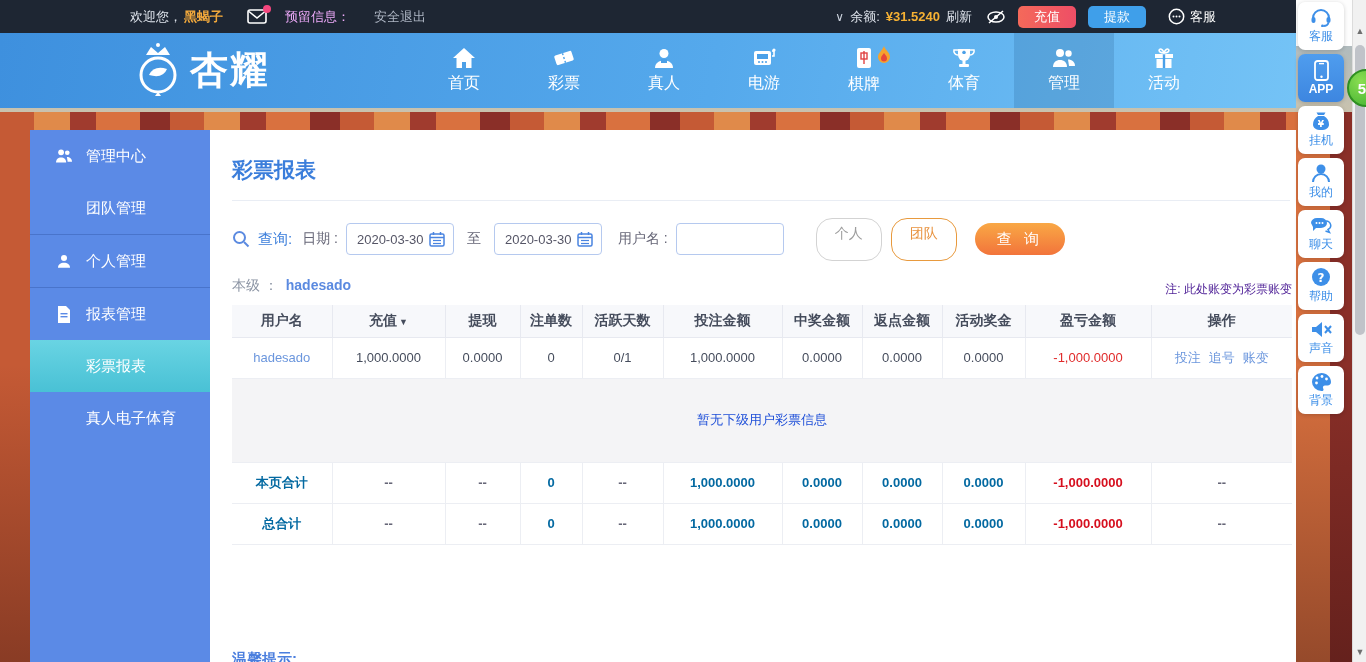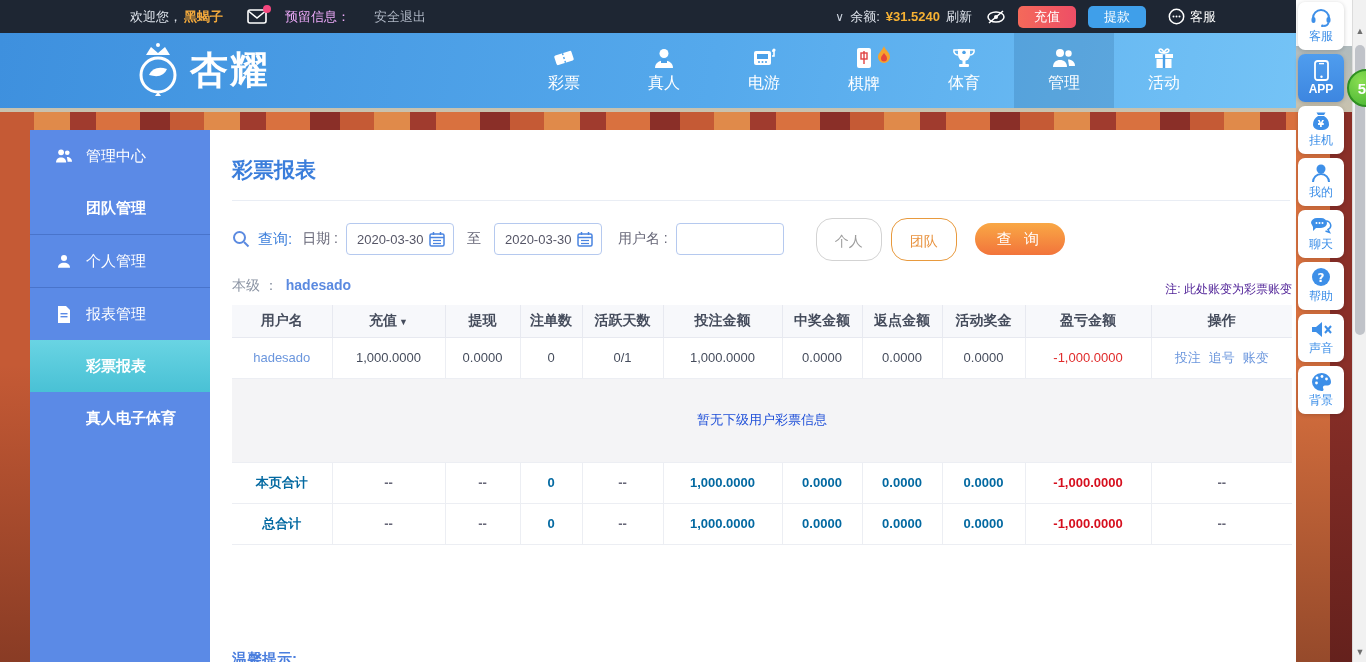--- a/index.html
+++ b/index.html
@@ -60,39 +60,39 @@
   
   .scrollbar { position:absolute; left:1352px; top:0; width:14px; height:662px; background:#f1f1f1; border-left:1px solid #dcdcdc; z-index:20; }
   .sb-arrow { position:absolute; left:0; width:14px; height:14px; color:#6f6f6f; font-size:9px; text-align:center; line-height:14px; cursor:pointer; }
   .sb-up { top:24px; } .sb-down { bottom:3px; }
   .sb-thumb { position:absolute; left:2px; top:45px; width:10px; height:290px; background:#c0c3c9; border-radius:5px; cursor:pointer; }
 
   
   .sidebar { position:absolute; left:30px; top:130px; width:180px; height:532px; background:#5b8ae6; color:#fff; z-index:5; }
   .sd-item { height:52px; display:flex; align-items:center; font-size:15px; cursor:pointer; position:relative; }
   .sd-item .sd-icon { width:20px; margin:0 12px 0 24px; display:flex; justify-content:center; }
-  .sd-item.child { padding-left:56px;font-weight:bold; }
+  .sd-item.child { padding-left:56px; }
   .sd-div { height:1px; background:rgba(10,40,110,.22); margin:0; }
   .sd-item.active { background:linear-gradient(180deg,#69d4e3,#49c1d5); }
 
   
   .content { position:absolute; left:210px; top:130px; width:1086px; height:532px; background:#fff; z-index:4; overflow:hidden; }
   .page-title { position:absolute; left:22px; top:26px; font-size:21px; font-weight:bold; color:#3b7edb; }
   .title-hr { position:absolute; left:22px; right:6px; top:70px; height:1px; background:#e9edf4; }
 
   .search-row { position:absolute; left:22px; top:93px; height:32px; display:flex; align-items:center; font-size:14px; color:#667; }
   .q-label { color:#3b7edb; margin:0 10px 0 8px; font-size:15px; }
   .f-label { color:#667; margin-right:8px; }
   .date-box { width:108px; height:32px; border:1px solid #b5c9ef; border-radius:4px; display:flex; align-items:center;
     padding:0 8px 0 10px; color:#556; font-size:13px; background:#fff; cursor:text; }
   .date-box .dval { flex:1; }
   .to-label { margin:0 13px; color:#667; }
   .uname-label { margin:0 8px 0 16px; }
   .uname-input { width:108px; height:32px; border:1px solid #b5c9ef; border-radius:4px; background:#fff; padding:0 8px; font-size:13px; }
-  .pill { height:43px; line-height:28px; padding:8px 18px; border-radius:16px; font-size:14px; background:#fff; cursor:pointer; }
+  .pill { height:43px; line-height:28px; padding:0 18px; border-radius:16px; font-size:14px; background:#fff; cursor:pointer; }
   .pill-personal { border:1px solid #d3d3d3; color:#9d9d9d; margin-left:32px; }
   .pill-team { border:1px solid #e89a3e; color:#e8923e; margin-left:9px; }
   .btn-search { height:32px; line-height:32px; padding:0 22px; border-radius:17px; color:#fff; font-size:15px;
     background:linear-gradient(180deg,#f9a845,#f2743b); margin-left:18px; border:none; cursor:pointer; letter-spacing:4px; }
 
   .level-row { position:absolute; left:22px; right:4px; top:147px; height:20px; font-size:14px; }
   .level-label { color:#8a93a3; }
   .level-user { color:#5b8ae0; font-weight:bold; margin-left:4px; }
   .note { position:absolute; right:0; top:4px; font-size:12px; color:#4c1d95; }
 
@@ -177,20 +177,26 @@
       <svg width="52" height="58" viewBox="0 0 52 58">
         <path d="M14 14 L19 6 L26 12 L33 6 L38 14 Z" fill="#fff"></path>
         <circle cx="26" cy="4" r="2" fill="#fff"></circle>
         <circle cx="26" cy="34" r="17" fill="none" stroke="#fff" stroke-width="3"></circle>
         <path d="M17 34 q5 -10 18 -6 q-4 10 -18 6" fill="#fff"></path>
         <path d="M26 51 l-3 4 6 0 z" fill="#fff"></path>
       </svg>
       <span class="logo-text">杏耀</span>
     </div>
 
+    <div class="nav-item" style="left:414px">
+      <svg width="24" height="22" viewBox="0 0 24 22">
+          <path d="M12 1 1 11h3.5v10h5.5v-6h4v6h5.5V11H23z" fill="#fff"></path>
+        </svg>
+      <span class="nv-label">首页</span>
+    </div>
     <div class="nav-item" style="left:514px">
       <svg width="24" height="22" viewBox="0 0 24 22">
           <g transform="rotate(-18 12 11)">
             <rect x="3" y="6" width="18" height="10" rx="1.5" fill="#fff"></rect>
             <line x1="12" y1="6" x2="12" y2="16" stroke="#4aa0e8" stroke-width="1.4" stroke-dasharray="2 2"></line>
           </g>
         </svg>
       <span class="nv-label">彩票</span>
     </div>
     <div class="nav-item" style="left:614px">

